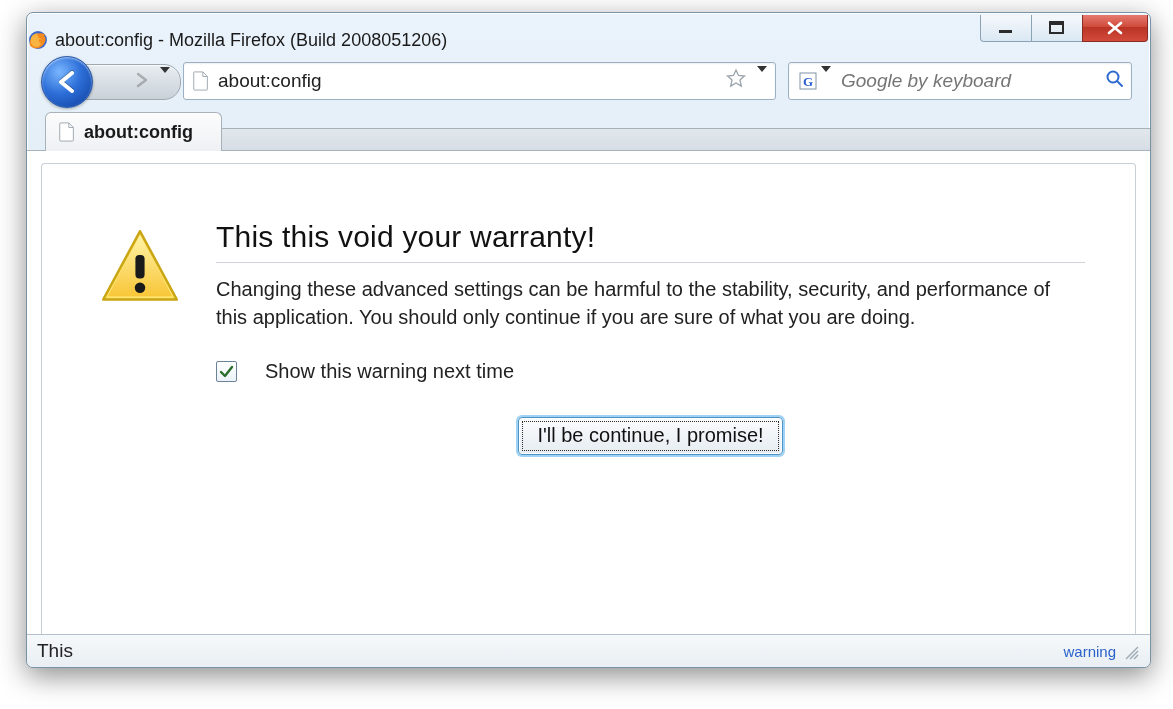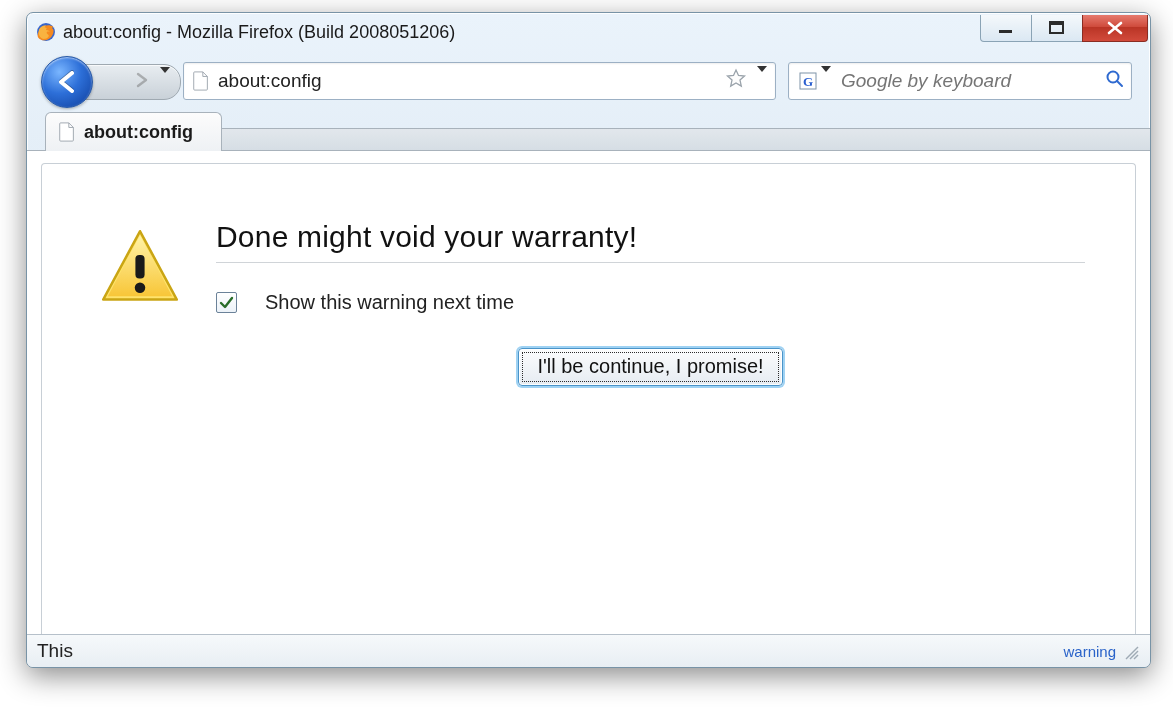--- a/index.html
+++ b/index.html
@@ -10,22 +10,22 @@
     width:100%;
     border:1px solid #7893a6;
     border-radius:7px;
     background:linear-gradient(#eaf3fb,#dfeaf4 40%,#d4e3f0);
     box-shadow:inset 0 0 0 1px rgba(255,255,255,.9);
     overflow:hidden;
     display:flex;flex-direction:column;
   }
   
   .titlebar{
-    height:38px;display:flex;align-items:center;
-    padding:0 0 0 8px;
+    height:38px;display:flex;align-items:flex-end;
+    padding:0 0 0 0;
     background:transparent;
   }
   .titlebar .app-icon{width:22px;height:22px;margin-right:6px;flex:none;}
   .titlebar .title{flex:1;font-size:18px;color:#1a1a1a;white-space:nowrap;}
   .win-buttons{display:flex;align-self:flex-start;margin-top:2px;margin-right:2px;}
   .win-btn{
     width:50px;height:26px;display:flex;align-items:center;justify-content:center;
     background:linear-gradient(#f4f8fb,#dbe8f3);
     border:1px solid #8aa3b5;border-top:none;margin-left:-1px;
   }
@@ -235,21 +235,22 @@
                 <linearGradient id="g1" x1="0" y1="0" x2="0" y2="1">
                   <stop offset="0" stop-color="#fff3a8"></stop>
                   <stop offset="1" stop-color="#f8c638"></stop>
                 </linearGradient>
               </defs>
           <rect x="28.5" y="22" width="7" height="18" rx="3" fill="#1a1a1a"></rect>
           <circle cx="32" cy="47" r="4" fill="#1a1a1a"></circle>
         </svg>
       </span>
       <div class="message">
-        <h1>Done might void your warranty!</h1>
+        <h1>This this void your warranty!</h1>
+        <p>Changing these advanced settings can be harmful to the stability, security, and performance of this application. You should only continue if you are sure of what you are doing.</p>
         <div class="chk-row">
           <span class="chk-box">
             <svg width="15" height="15">
                   <path d="M2 8 L6 12 L13 3" fill="none" stroke="#2a6d2a" stroke-width="2.4" stroke-linecap="round" stroke-linejoin="round"></path>
                 </svg>
           </span>
           <span>Show this warning next time</span>
         </div>
         <div class="btn-row">
           <button class="promise-btn">I'll be continue, I promise!</button>

